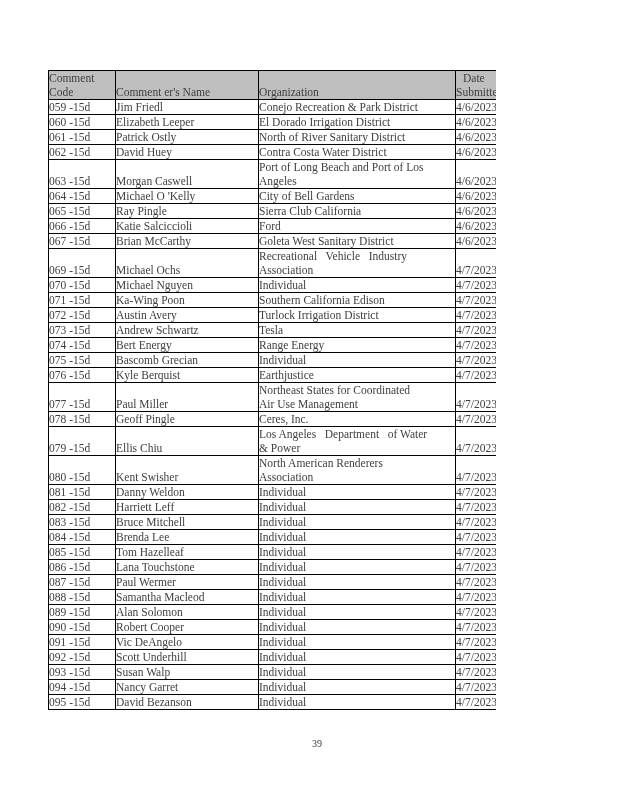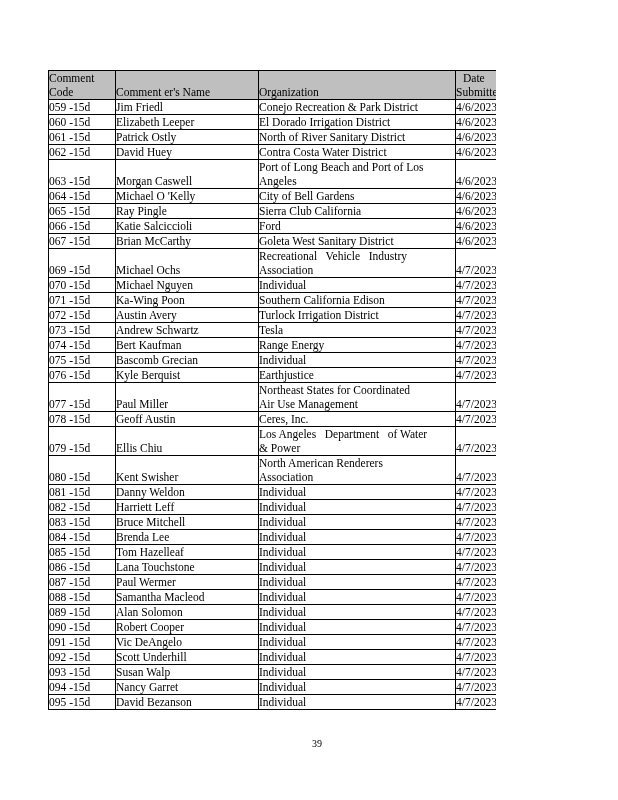--- a/index.html
+++ b/index.html
@@ -6,21 +6,21 @@
     margin: 0;
     padding: 0;
     background: #ffffff;
   }
   .page {
     position: relative;
     width: 496px;
     height: 800px;
     background: #ffffff;
     font-family: "Liberation Serif", serif;
-    color: #000000;
+    color: #404040;
     overflow: hidden;
   }
   table.comments {
     position: absolute;
     left: 48px;
     top: 70px;
     width: 493px;
     border-collapse: collapse;
     table-layout: fixed;
     font-size: 11.5px;
@@ -191,21 +191,21 @@
 
   <tr>
     <td class="col-code">073 -15d</td>
     <td class="col-name">Andrew Schwartz</td>
     <td class="col-org">Tesla</td>
     <td class="col-date">4/7/2023</td>
   </tr>
 
   <tr>
     <td class="col-code">074 -15d</td>
-    <td class="col-name">Bert Kaufman</td>
+    <td class="col-name">Bert Energy</td>
     <td class="col-org">Range Energy</td>
     <td class="col-date">4/7/2023</td>
   </tr>
 
   <tr>
     <td class="col-code">075 -15d</td>
     <td class="col-name">Bascomb Grecian</td>
     <td class="col-org">Individual</td>
     <td class="col-date">4/7/2023</td>
   </tr>
@@ -220,21 +220,21 @@
   <tr>
     <td class="col-code">077 -15d</td>
     <td class="col-name">Paul Miller</td>
     <td class="col-org">Northeast States for Coordinated
 Air Use Management</td>
     <td class="col-date">4/7/2023</td>
   </tr>
 
   <tr>
     <td class="col-code">078 -15d</td>
-    <td class="col-name">Geoff Austin</td>
+    <td class="col-name">Geoff Pingle</td>
     <td class="col-org">Ceres, Inc.</td>
     <td class="col-date">4/7/2023</td>
   </tr>
 
   <tr>
     <td class="col-code">079 -15d</td>
     <td class="col-name">Ellis Chiu</td>
     <td class="col-org">Los Angeles   Department   of Water
 &amp; Power</td>
     <td class="col-date">4/7/2023</td>

